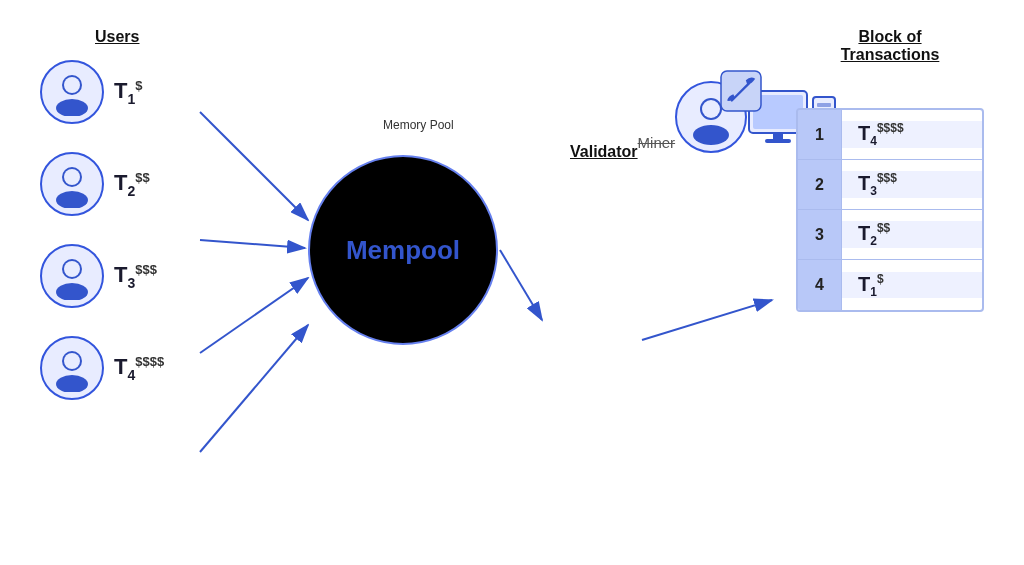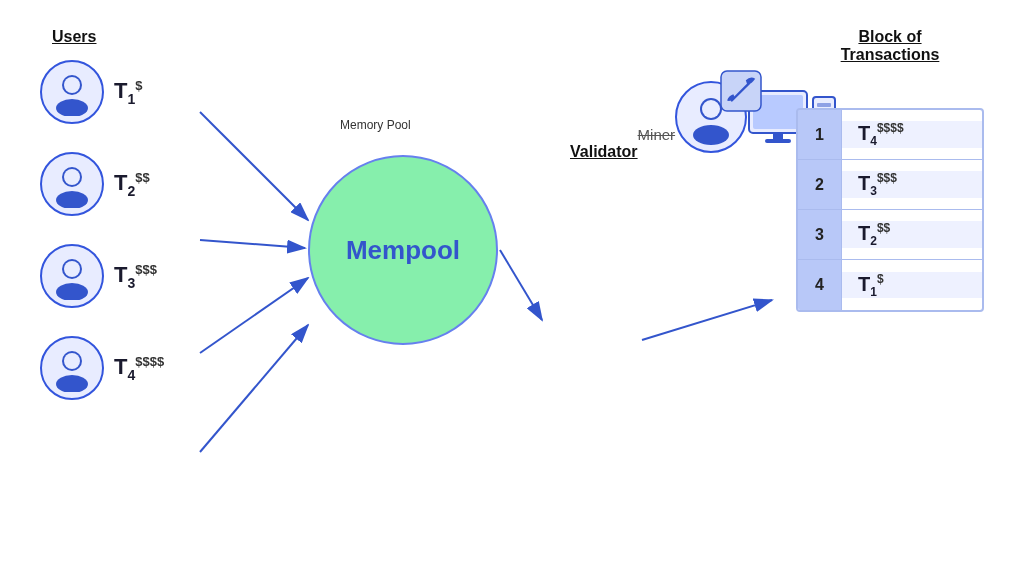--- a/index.html
+++ b/index.html
@@ -21,20 +21,21 @@
       padding: 20px 40px;
     }
 
     
     .section-label {
       position: absolute;
       top: 28px;
       font-size: 16px;
       font-weight: 600;
       color: #111;
+      margin-left: 43px;
     }
     .section-label.underline {
       text-decoration: underline;
     }
     .users-label { left: 52px; }
     .mempool-label { left: 340px; font-size: 12px; font-weight: 500; color: #333; top: 118px; }
 
     
     .users-col {
       position: absolute;
@@ -83,21 +84,21 @@
     }
 
     
     .mempool-circle {
       position: absolute;
       left: 308px;
       top: 155px;
       width: 190px;
       height: 190px;
       border-radius: 50%;
-      background: #86efac;
+      background: #000000;
       border: 2px solid #6680ee;
       display: flex;
       align-items: center;
       justify-content: center;
     }
     .mempool-text {
       font-size: 26px;
       font-weight: 700;
       color: #3355cc;
     }
@@ -115,21 +116,21 @@
       text-decoration: underline;
       font-size: 16px;
       font-weight: 600;
       color: #111;
       margin-bottom: 2px;
     }
     .miner-text {
       font-size: 15px;
       text-decoration: line-through;
       color: #555;
-      margin-bottom: 20px;
+      margin-bottom: 12px;
     }
     .validator-avatar {
       width: 72px;
       height: 72px;
       border-radius: 50%;
       background: #e8ecff;
       border: 2px solid #3355dd;
       display: flex;
       align-items: center;
       justify-content: center;

